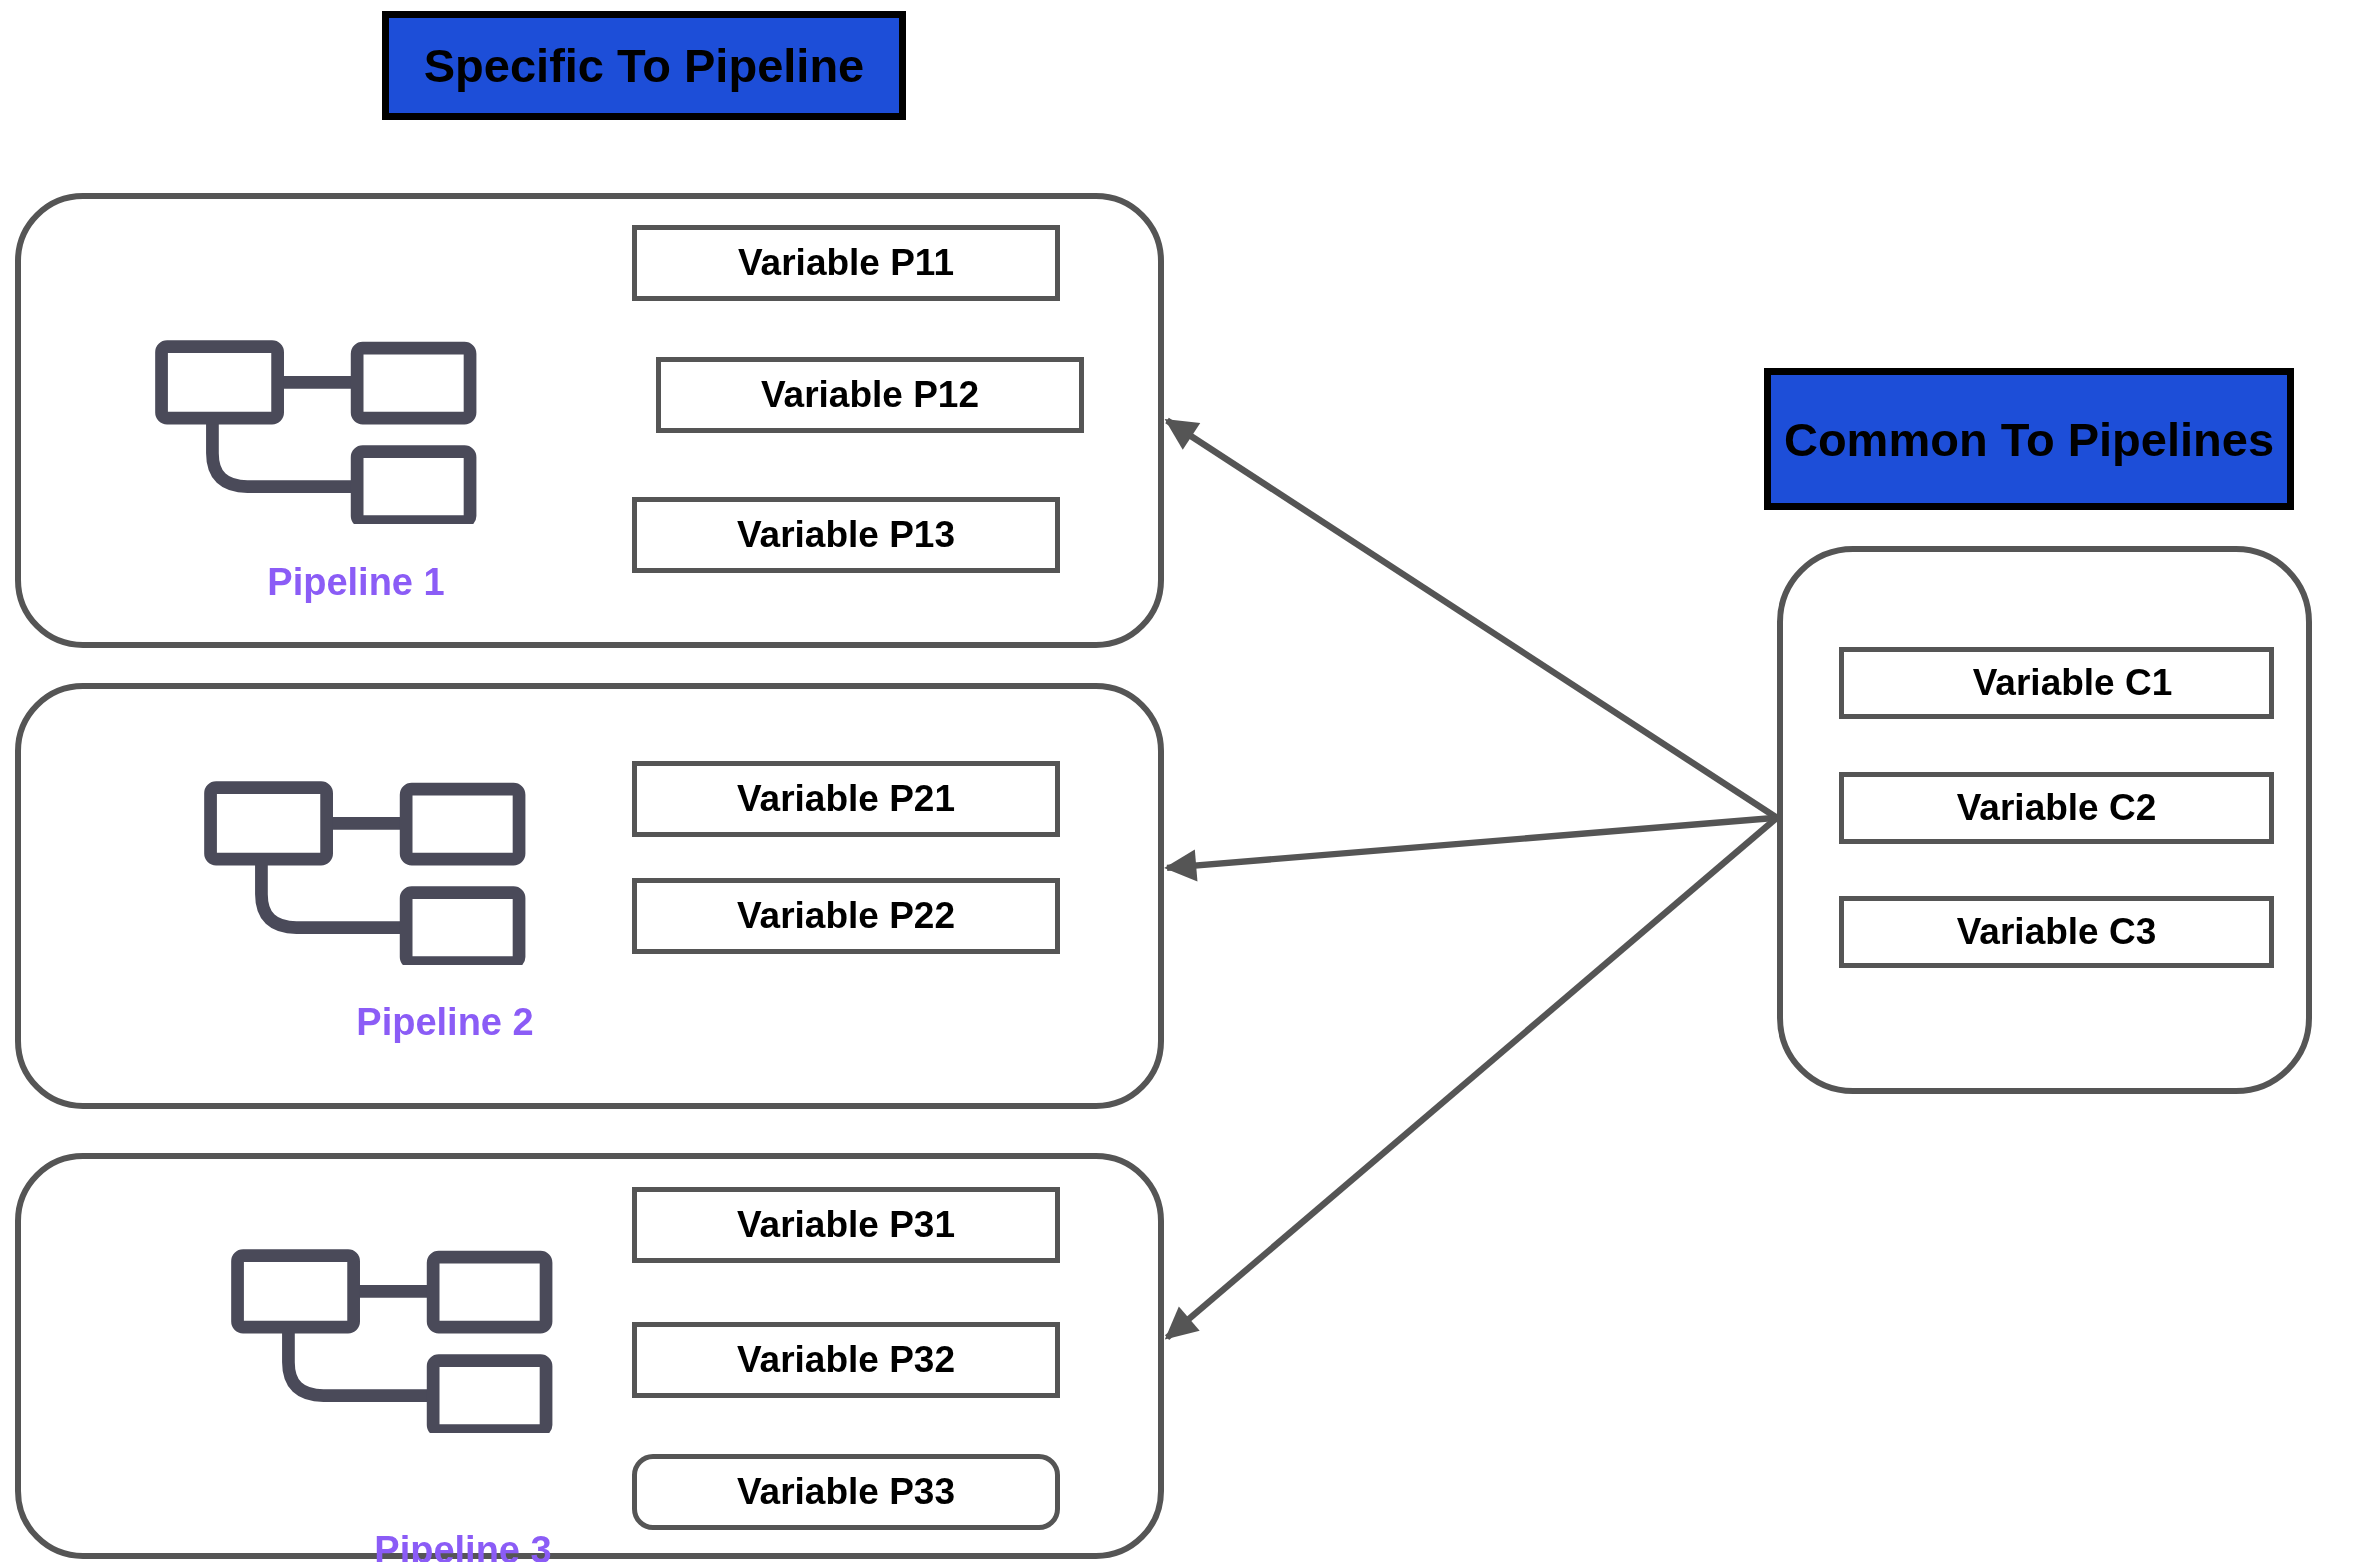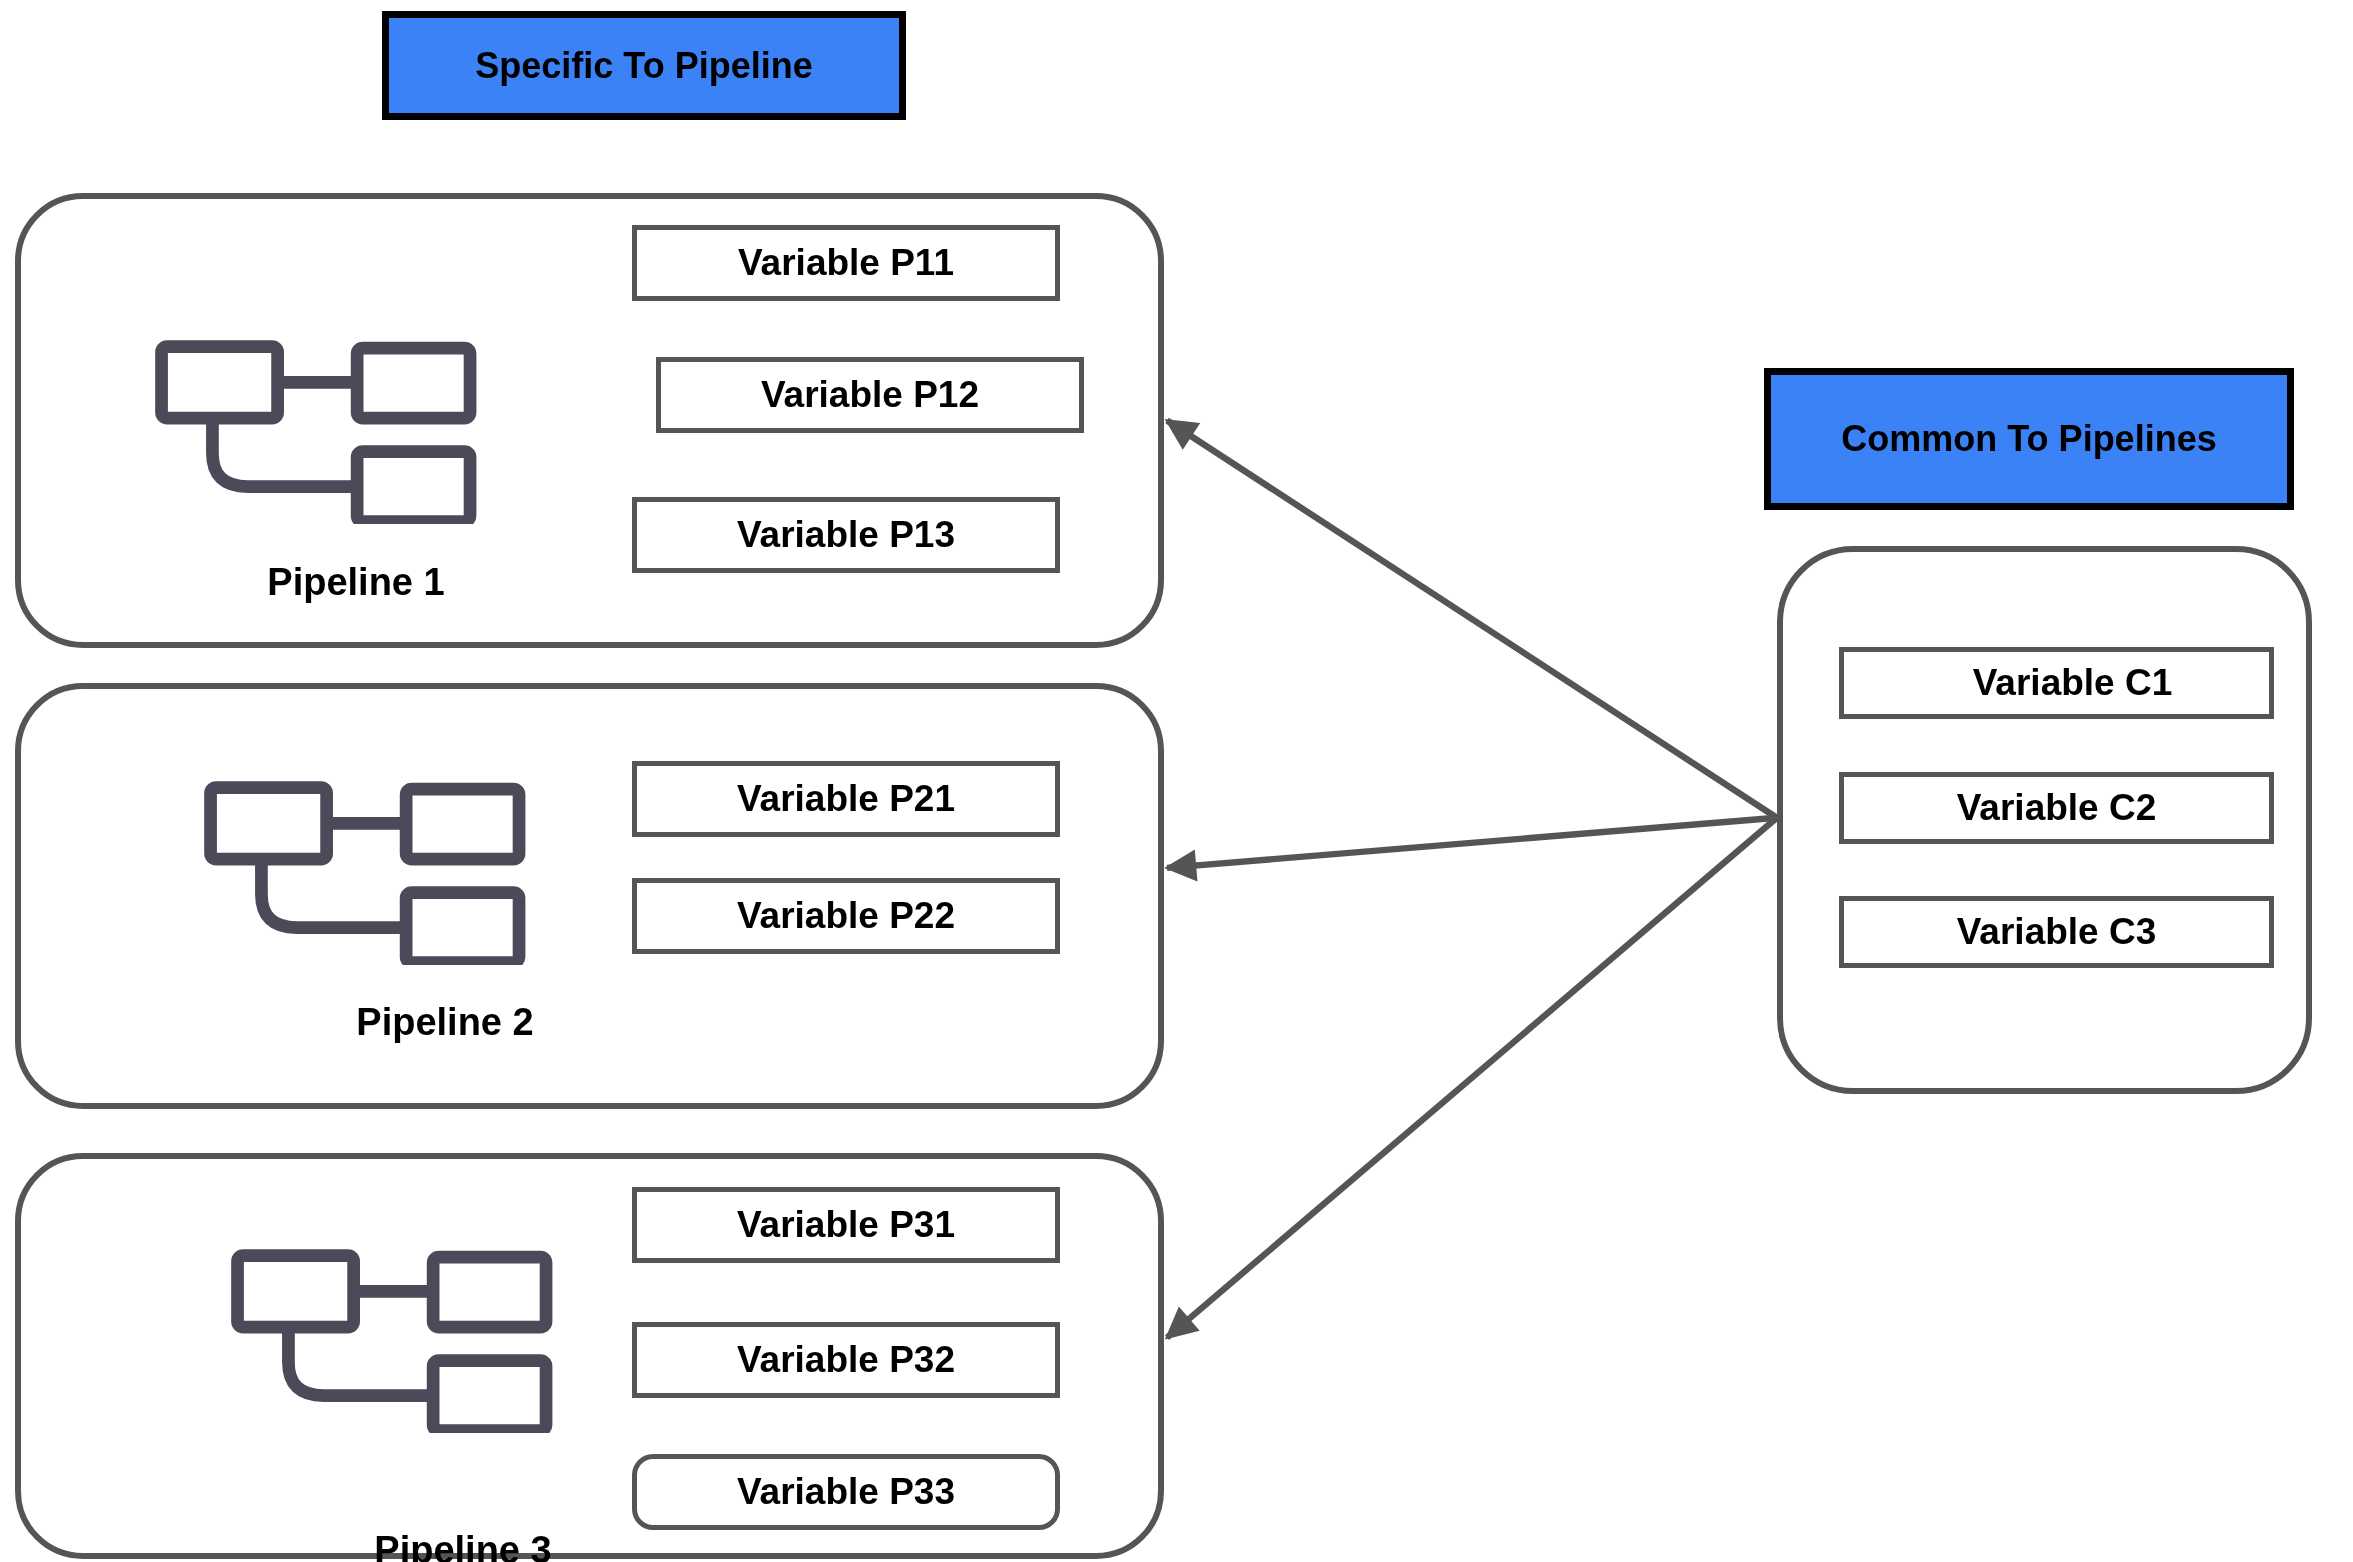--- a/index.html
+++ b/index.html
@@ -17,27 +17,27 @@
   }
   #arrows {
     position: absolute;
     left: 0; top: 0;
     width: 2354px; height: 1563px;
     pointer-events: none;
   }
   .hdr {
     position: absolute;
     box-sizing: border-box;
-    background: #3b82f6;
+    background: #1d4ed8;
     border: 7.2px solid #000000;
     display: flex;
     align-items: center;
     justify-content: center;
     font-weight: bold;
-    font-size: 36px;
+    font-size: 47px;
     color: #000000;
     white-space: nowrap;
   }
   #hdr-specific { left: 382px; top: 11px;  width: 524px; height: 109px; }
   #hdr-common   { left: 1764px; top: 368px; width: 530px; height: 142px; }
 
   .pbox {
     position: absolute;
     box-sizing: border-box;
     background: #ffffff;
@@ -84,21 +84,21 @@
   #var-c1  { top: 95px; padding-left: 32px; }
   #var-c2  { top: 220px; }
   #var-c3  { top: 344px; }
 
   .plabel {
     position: absolute;
     width: 318px;
     text-align: center;
     font-weight: bold;
     font-size: 38px;
-    color: #000000;
+    color: #8b5cf6;
     white-space: nowrap;
   }
   #label-p1 { left: 176px; top: 362px; }
   #label-p2 { left: 265px; top: 312px; }
   #label-p3 { left: 283px; top: 342px; margin-top: 28px; }
 
   .picon { position: absolute; }
   #icon-p1 { left: 131px; top: 138px; }
   #icon-p2 { left: 180px; top: 89px; }
   #icon-p3 { left: 207px; top: 87px; }

